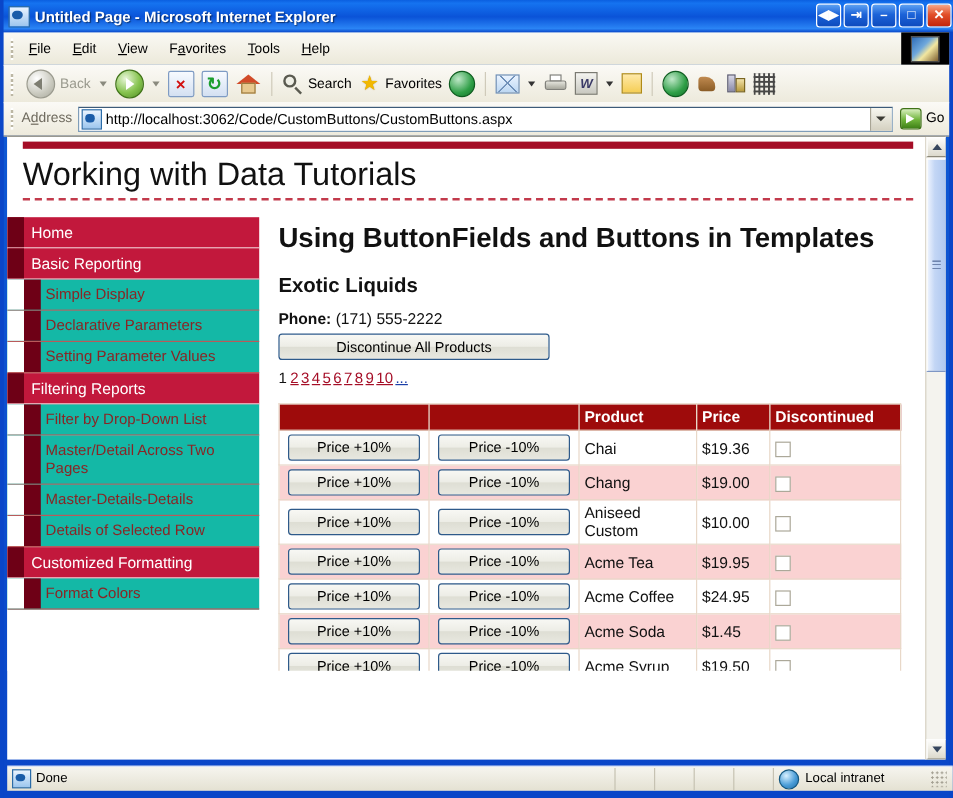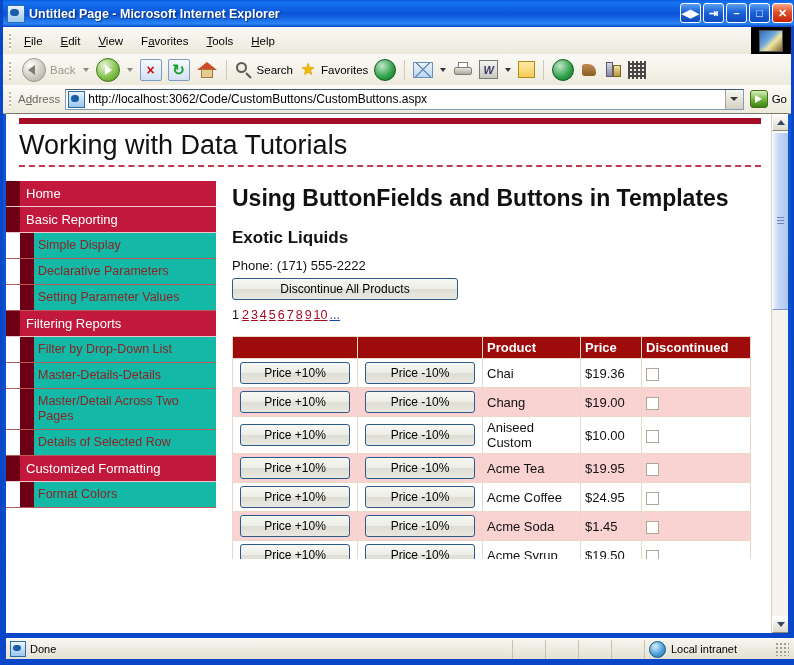--- a/index.html
+++ b/index.html
@@ -227,21 +227,21 @@
   }
   .nav-sub::after{
     content:"";position:absolute;left:0;top:0;bottom:0;width:14px;background:#fff;
   }
 
   
   .content{flex:1 1 auto;padding:18px 14px 0 16px;min-width:0;}
   h1.page-h1{font-size:23px;margin:0 0 16px 0;line-height:27px;color:#111;font-weight:bold;}
   h2.supplier{font-size:17px;margin:0 0 10px 0;color:#111;font-weight:bold;}
   .phone-line{font-size:13px;margin:0 0 5px 0;color:#111;}
-  .phone-line b{font-weight:normal;}
+  .phone-line b{font-weight:bold;}
   .btn-std{
     font-family:"Liberation Sans",sans-serif;font-size:12px;color:#000;
     background:linear-gradient(180deg,#F8F8F4 0%,#EDEDE6 48%,#DEDED4 52%,#E8E8E0 100%);
     border:1px solid #2E5A8A;border-radius:3px;
     padding:3px 10px;cursor:default;
   }
   .disc-all{width:226px;padding:3px 0;text-align:center;margin-bottom:8px;}
   .pager{font-size:12.5px;color:#111;margin:0 0 14px 0;}
   .pager a{color:#A50D26;text-decoration:underline;margin:0 1px;}
   .pager a.more{color:#1B3FA8;}
@@ -473,22 +473,22 @@
       <div class="body-wrap">
 
         <div class="sidebar">
           <div class="nav-sec">Home</div>
           <div class="nav-sec">Basic Reporting</div>
           <div class="nav-sub">Simple Display</div>
           <div class="nav-sub">Declarative Parameters</div>
           <div class="nav-sub">Setting Parameter Values</div>
           <div class="nav-sec">Filtering Reports</div>
           <div class="nav-sub">Filter by Drop-Down List</div>
+          <div class="nav-sub">Master/Detail Across Two Pages</div>
           <div class="nav-sub">Master-Details-Details</div>
-          <div class="nav-sub">Master/Detail Across Two Pages</div>
           <div class="nav-sub">Details of Selected Row</div>
           <div class="nav-sec">Customized Formatting</div>
           <div class="nav-sub">Format Colors</div>
         </div>
 
         <div class="content">
           <h1 class="page-h1">Using ButtonFields and Buttons in Templates</h1>
           <h2 class="supplier">Exotic Liquids</h2>
 
           <div class="phone-line">

